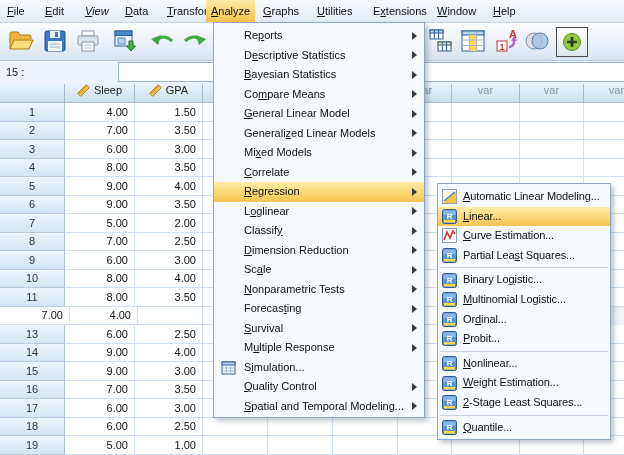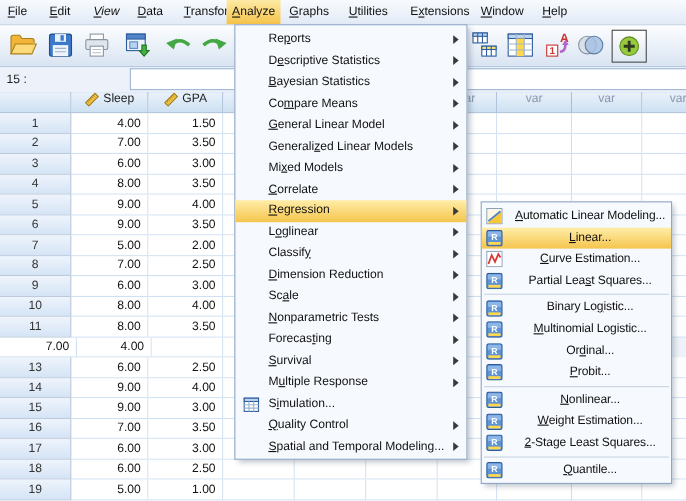--- a/index.html
+++ b/index.html
@@ -38,21 +38,21 @@
   .menu-panel{position:absolute;left:213px;top:22px;width:212px;height:396px;box-sizing:border-box;
               background:#f6f9fd;border:1px solid #8fa7c6;box-shadow:3px 3px 5px rgba(70,85,110,.35);
               padding-top:3px;z-index:40;}
   .mitem{position:relative;height:19.5px;line-height:19.5px;padding-left:30px;white-space:nowrap;}
   .mitem.hl,.sitem.hl{background:linear-gradient(#ffeda8,#f5c54e);}
   .sub-arrow{position:absolute;right:7px;top:5.5px;width:0;height:0;border-left:5px solid #3a3a3a;
              border-top:4px solid transparent;border-bottom:4px solid transparent;}
   .licon{position:absolute;left:7px;top:2px;width:16px;height:16px;}
   .submenu-panel{position:absolute;left:437px;top:183px;width:174px;height:257px;box-sizing:border-box;
                  background:#f6f9fd;border:1px solid #8fa7c6;box-shadow:3px 3px 5px rgba(70,85,110,.35);
-                 padding-top:3px;z-index:41;text-align:center;}
+                 padding-top:3px;z-index:41;}
   .sitem{position:relative;height:19.6px;line-height:19.6px;padding-left:25px;white-space:nowrap;letter-spacing:-0.1px;}
   .sitem .licon{left:4px;top:2.3px;width:15px;height:15px;}
   .msep{height:5px;display:flex;align-items:center;}
   .msep div{height:1px;background:#c7d3e2;flex:1;margin:0 2px;}
   u{text-decoration:underline;}
 </style>
 </head>
 <body>
 
 <div id="app">

